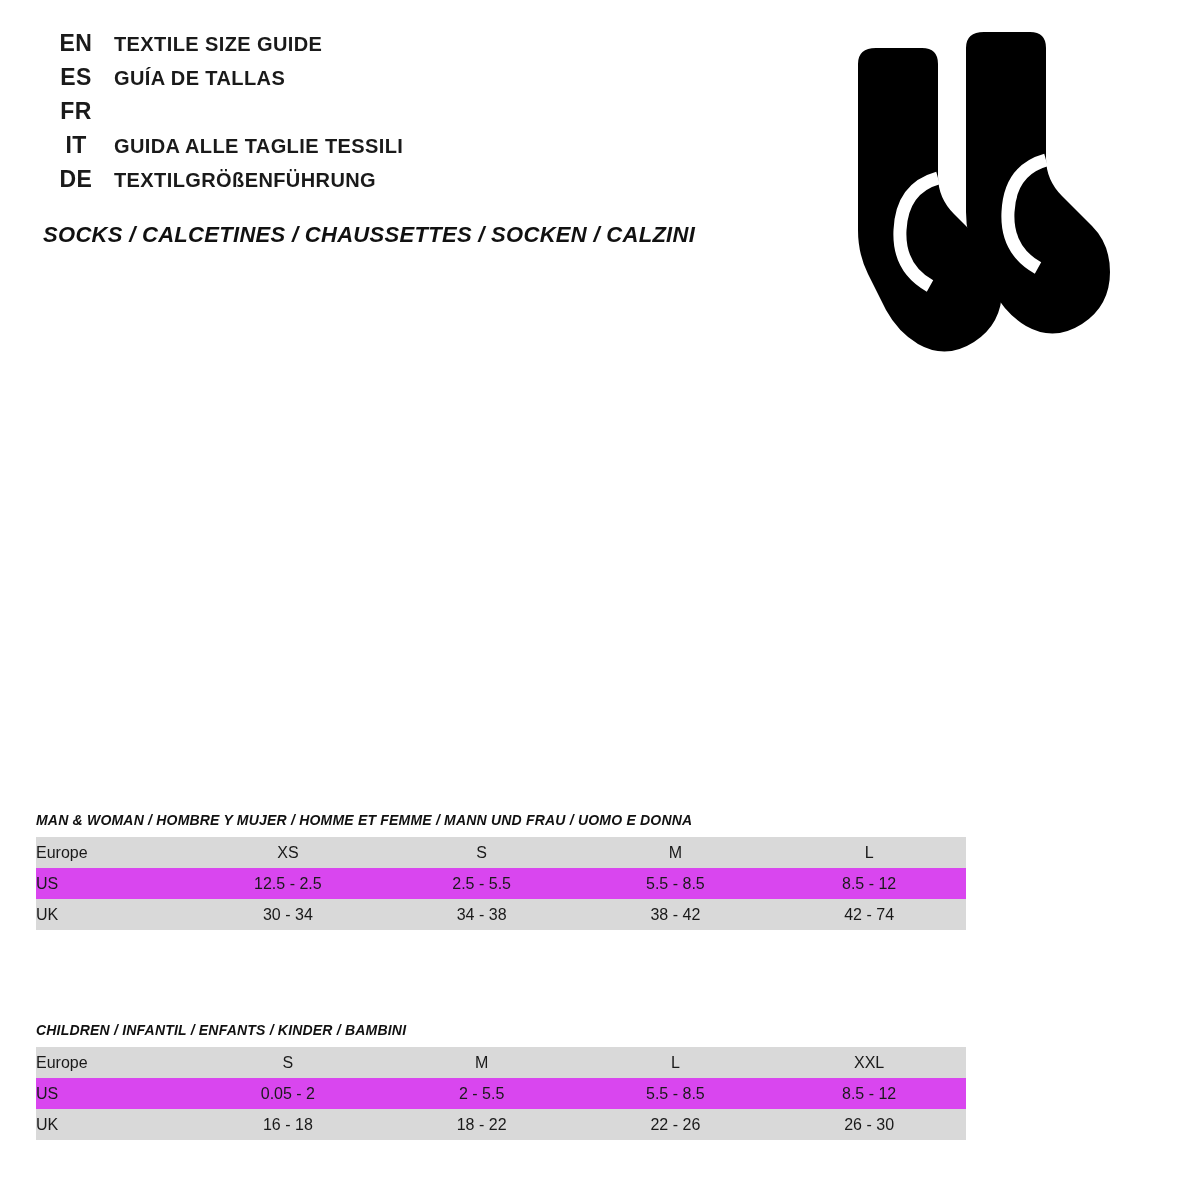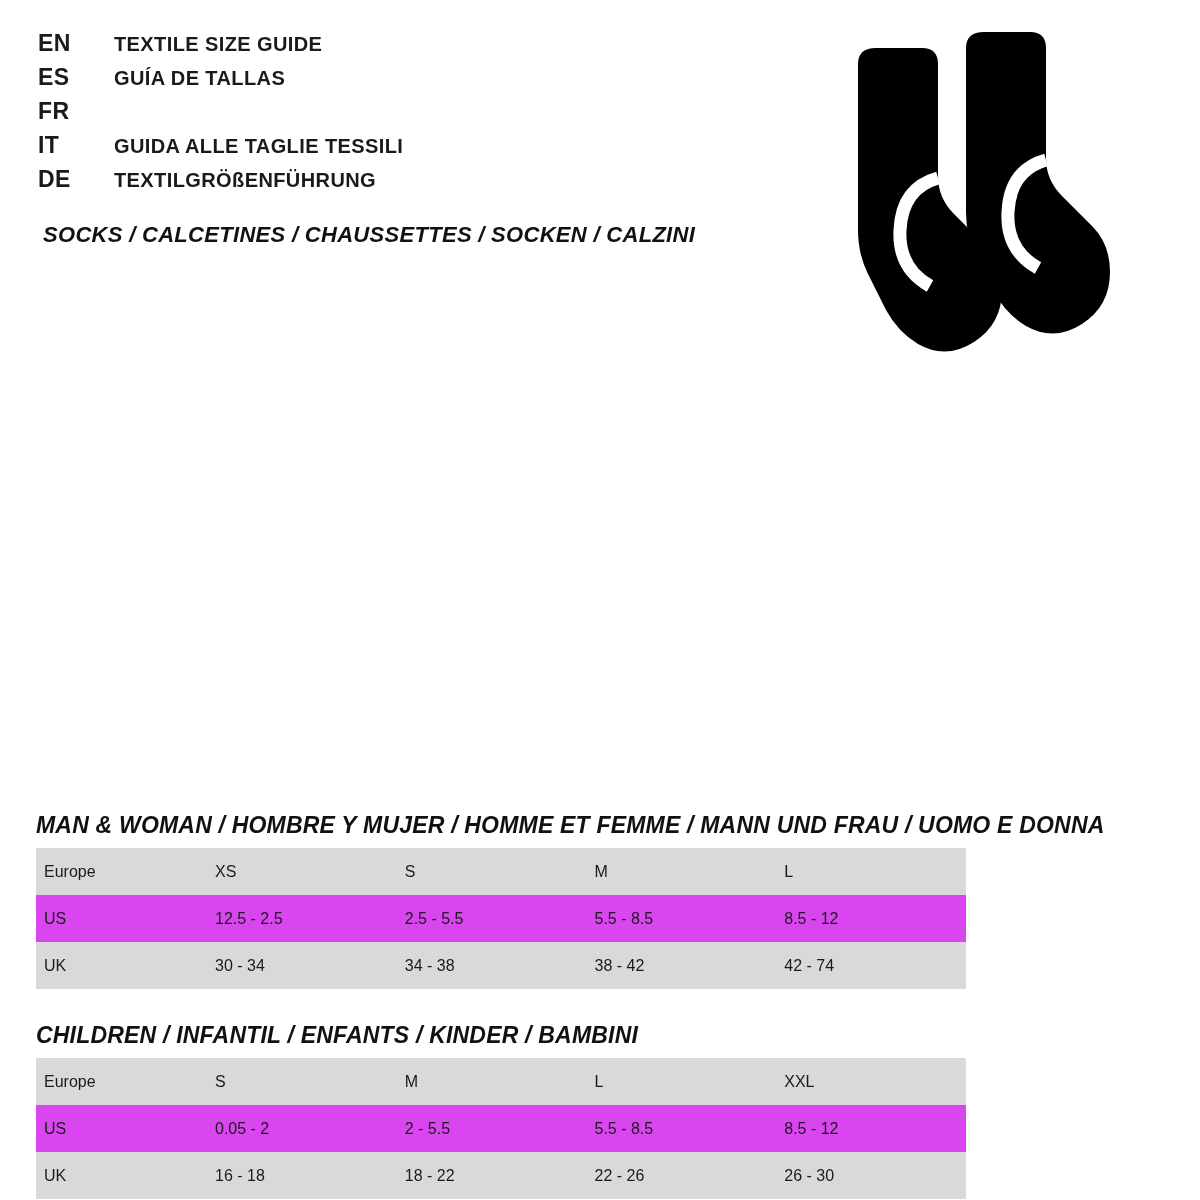--- a/index.html
+++ b/index.html
@@ -19,20 +19,21 @@
   
   .lang-block {
     position: absolute;
     left: 38px;
     top: 30px;
   }
   .lang-row {
     display: flex;
     align-items: baseline;
     height: 34px;
+    text-align: center;
   }
   .lang-code {
     width: 76px;
     font-size: 23px;
     font-weight: 700;
     letter-spacing: 0.4px;
     color: #1a1a1a;
   }
   .lang-text {
     font-size: 20px;
@@ -66,54 +67,54 @@
   
   .table-section {
     position: absolute;
     left: 36px;
     width: 930px;
   }
   #section-adults { top: 812px; }
   #section-children { top: 1022px; }
 
   .section-heading {
-    font-size: 23px;
+    font-size: 14px;
     font-weight: 700;
     font-style: italic;
     letter-spacing: 0.2px;
     color: #111111;
     margin-bottom: 9px;
     white-space: nowrap;
   }
 
   table.size-table {
     border-collapse: collapse;
     width: 930px;
     table-layout: fixed;
   }
   table.size-table td {
     height: 31px;
     font-size: 16px;
     color: #1a1a1a;
-    padding: 8px;
+    padding: 0;
     vertical-align: middle;
   }
   table.size-table tr.row-shaded td {
     background: #d9d9d9;
   }
   table.size-table tr.row-plain td {
     background: #d946ef;
   }
   td.label-cell {
     width: 155px;
     padding-left: 8px;
     text-align: left;
   }
   td.val-cell {
-    text-align: left;
+    text-align: center;
   }
   tr.header-row td {
     font-weight: 400;
   }
 </style>
 </head>
 <body>
 
 <div class="lang-block">
   <div class="lang-row">

